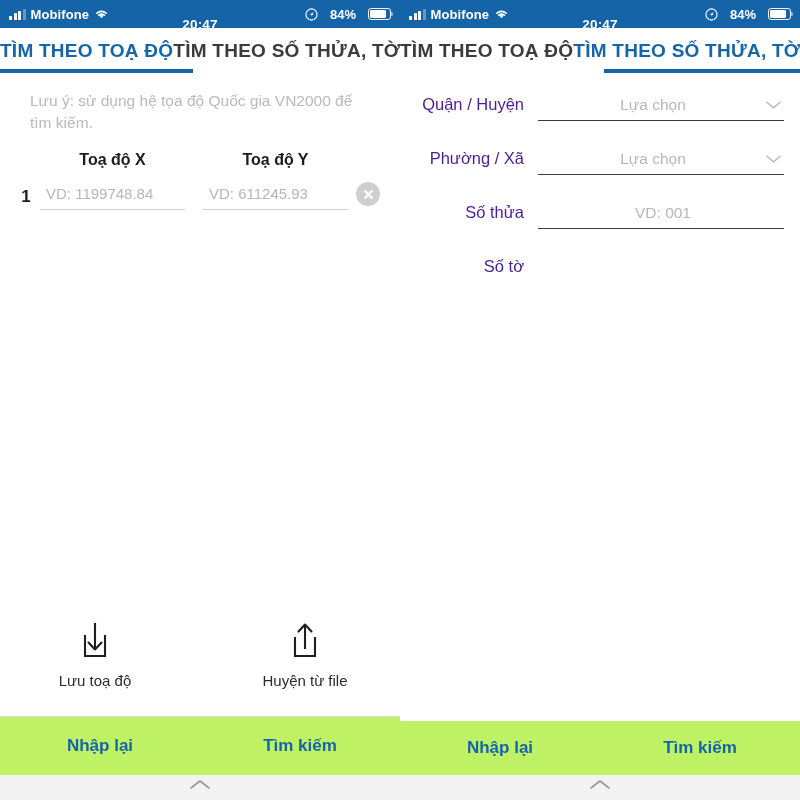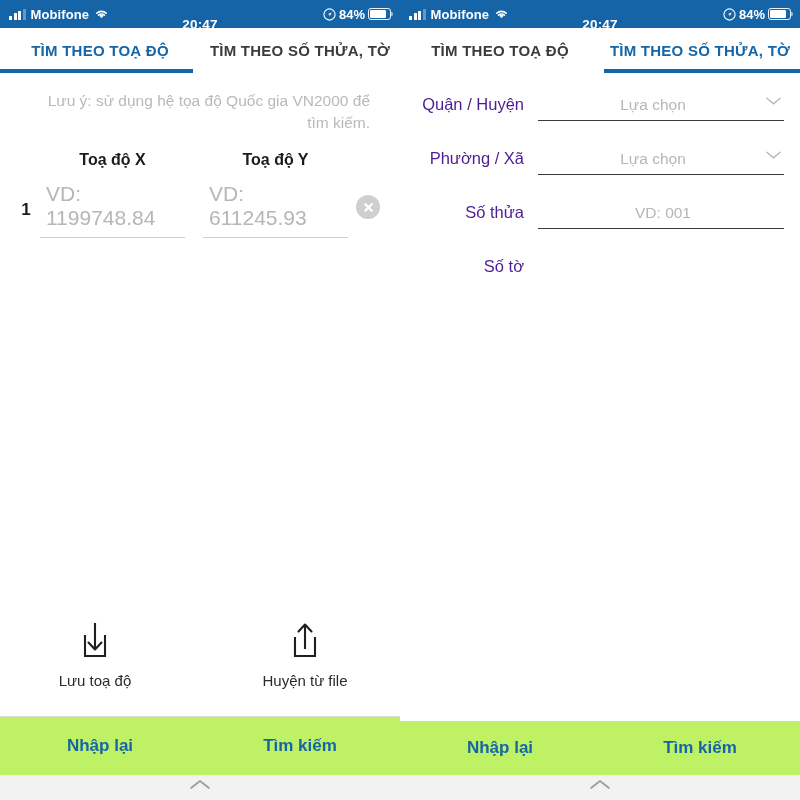--- a/index.html
+++ b/index.html
@@ -17,21 +17,21 @@
     height: 28px; background: #1564a8; color: #fff;
     display: flex; align-items: center; position: relative;
     font-size: 13px; font-weight: bold;
   }
   .sb-left { display: flex; align-items: center; gap: 5px; padding-left: 9px; }
   .sb-center {
     position: absolute; left: 0; right: 0; text-align: center;
     font-size: 13.5px; font-weight: bold; letter-spacing: .2px; margin-top: 20px;
   }
   .sb-right {
-    position: absolute; right: 9px; display: flex; align-items: center; gap: 3px;
+    position: absolute; right: 9px; display: flex; align-items: center; gap: 12px;
   }
   .carrier { font-size: 13px; font-weight: bold; letter-spacing: .1px; }
   .bars { display: flex; align-items: flex-end; gap: 1.5px; height: 11px; }
   .bars i { display: block; width: 3px; background: #fff; border-radius: .5px; }
   .bars i:nth-child(1) { height: 4px; }
   .bars i:nth-child(2) { height: 6.5px; }
   .bars i:nth-child(3) { height: 9px; }
   .bars i:nth-child(4) { height: 11px; background: #5f9bcd; }
   .pct { font-size: 13px; font-weight: bold; }
   .batt {
@@ -42,42 +42,42 @@
     content: ""; position: absolute; right: -3.2px; top: 3.2px;
     width: 2px; height: 4px; background: rgba(255,255,255,.55);
     border-radius: 0 1.5px 1.5px 0;
   }
   .batt span { display: block; height: 100%; width: 84%; background: #fff; border-radius: 1.3px; }
 
   
   .tabs { display: flex; height: 45px; position: relative; background: #fff; }
   .tab {
     flex: 1; display: flex; align-items: center; justify-content: center;
-    font-size: 15px; font-weight: bold; letter-spacing: .25px;
+    font-size: 19px; font-weight: bold; letter-spacing: .25px;
     color: #3b3b3b; text-transform: uppercase; white-space: nowrap;
   }
   .tab.active { color: #1565a9; }
   .tab-underline { position: absolute; bottom: 0; height: 4px; background: #1565a9; }
 
   
   .note {
-    margin: 17px 30px 4px; text-align: right; color: #b9b9b9;
+    margin: 17px 30px 4px; text-align: left; color: #b9b9b9;
     font-size: 15.5px; line-height: 22px;
   }
   .coord-head { display: flex; margin-top: 17px; padding: 0 3px; }
   .coord-head .idx { width: 28px; }
   .coord-head .ch {
     flex: 1; text-align: center; font-size: 16px; font-weight: bold; color: #1c1c1c;
   }
   .coord-head .ch.y { margin-right: 40px; }
   .coord-row { display: flex; align-items: center; margin-top: 13px; padding: 0 12px; }
   .coord-row .idx { width: 28px; font-size: 17px; font-weight: bold; color: #1c1c1c; text-align: center; }
   .coord-input {
     flex: 1; border-bottom: 1.4px solid #cfcfcf; padding: 0 4px 7px 6px;
-    font-size: 21px; color: #b6b6b6;
+    font-size: 15px; color: #b6b6b6;
   }
   .coord-input + .coord-input { margin-left: 18px; }
   .clear-btn {
     width: 40px; display: flex; align-items: center; justify-content: center; padding-bottom: 6px;
   }
   .clear-circle {
     width: 24px; height: 24px; border-radius: 50%; background: #cfcfcf;
     display: flex; align-items: center; justify-content: center;
   }
 
@@ -100,21 +100,21 @@
              display: flex; align-items: flex-start; justify-content: center; padding-top: 4px; }
 
   
   .form { padding-top: 22px; }
   .field { display: flex; align-items: flex-end; margin-bottom: 28px; padding-right: 16px; }
   .field-label {
     width: 138px; text-align: right; padding-right: 14px; padding-bottom: 7px;
     font-size: 16.5px; color: #4c1d95;
   }
   .field-ctrl {
-    flex: 1; border-bottom: 1.6px solid #3a3a3a; display: flex; align-items: flex-start;
+    flex: 1; border-bottom: 1.6px solid #3a3a3a; display: flex; align-items: center;
     padding: 0 2px 6px 6px;
   }
   .field-ph { flex: 1; text-align: center; font-size: 15.5px; color: #b6b6b6; }
   .chev { width: 20px; display: flex; justify-content: flex-end; }
 </style>
 </head>
 <body>
 
 <div class="composite">
 

